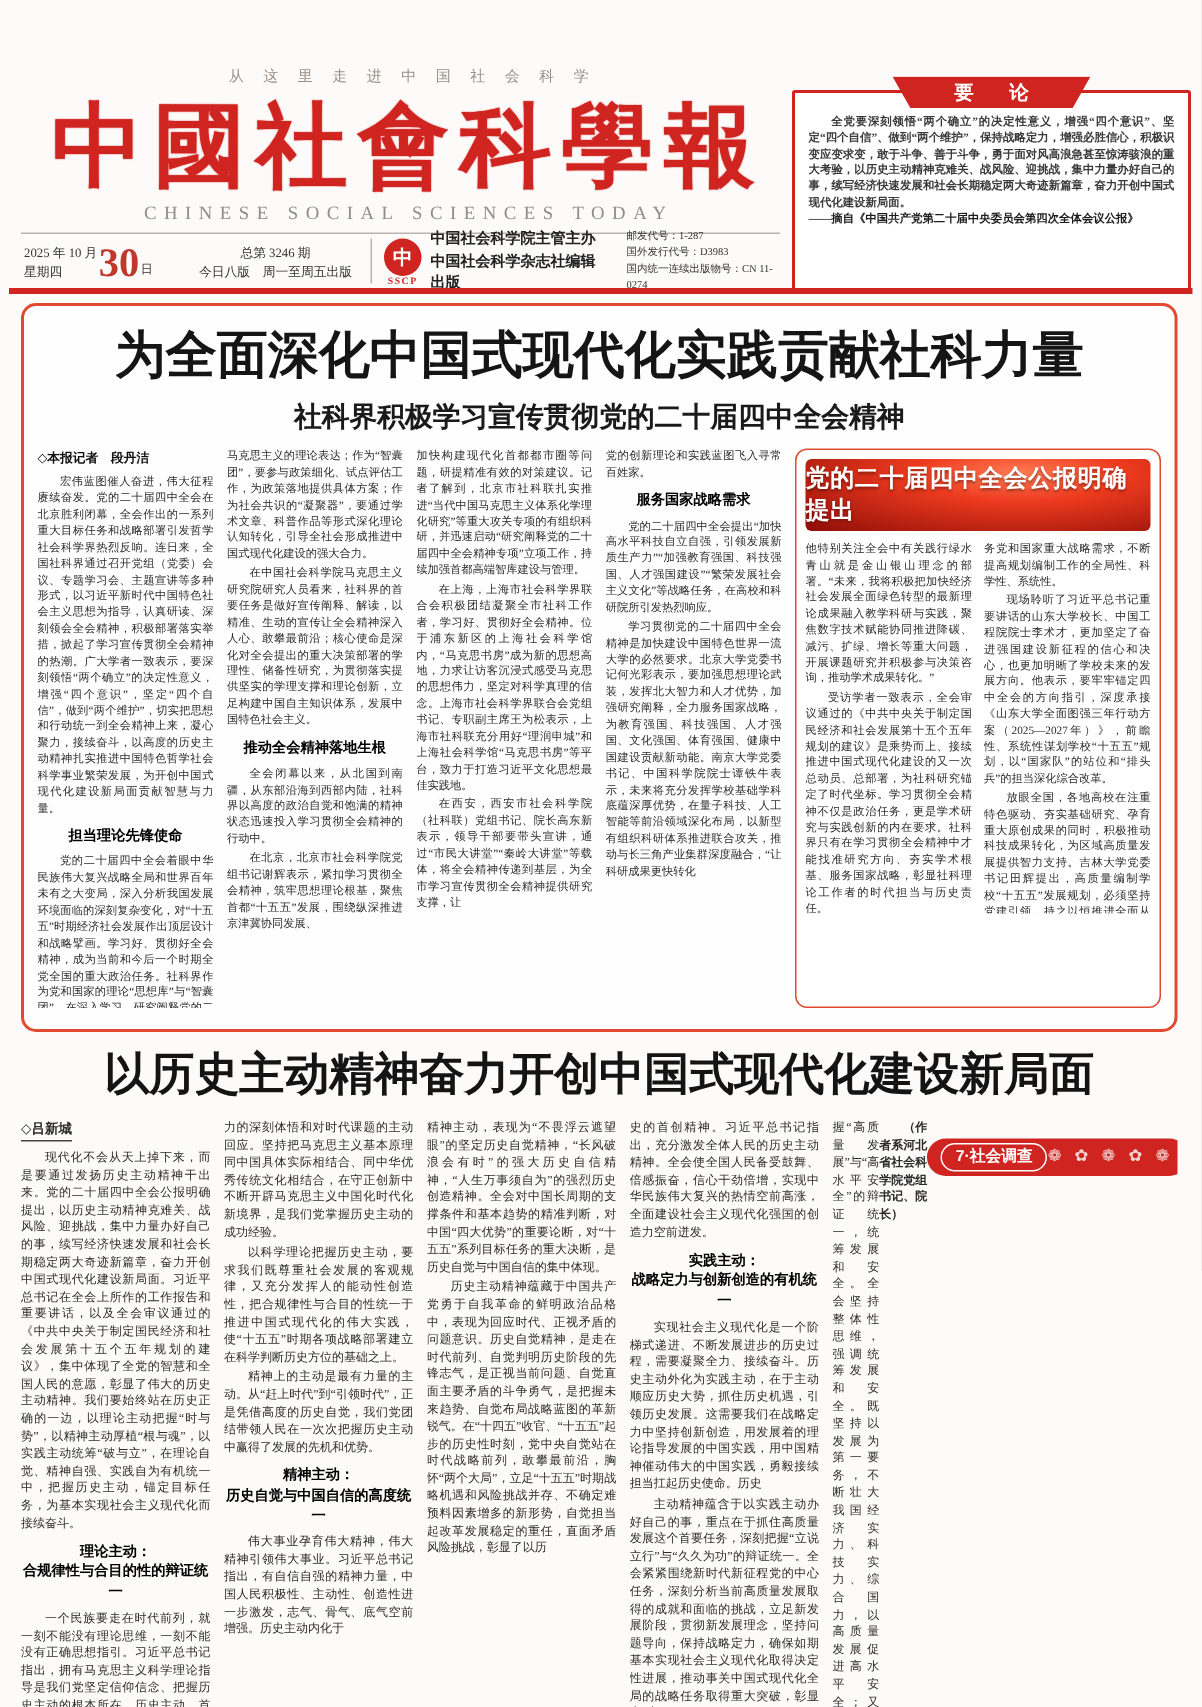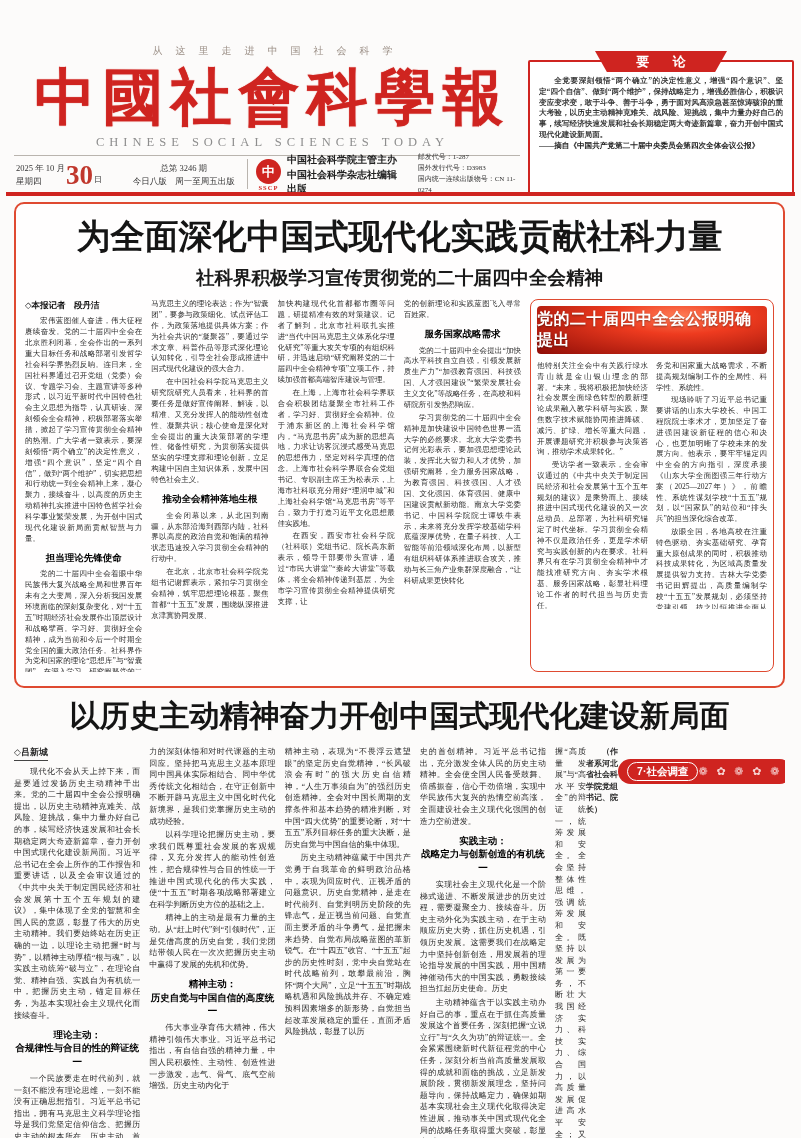--- a/index.html
+++ b/index.html
@@ -162,21 +162,21 @@
     <div class="lead-cols">
       <div class="tcol">
         <div class="byline">◇本报记者　段丹洁</div>
         <p>宏伟蓝图催人奋进，伟大征程赓续奋发。党的二十届四中全会在北京胜利闭幕，全会作出的一系列重大目标任务和战略部署引发哲学社会科学界热烈反响。连日来，全国社科界通过召开党组（党委）会议、专题学习会、主题宣讲等多种形式，以习近平新时代中国特色社会主义思想为指导，认真研读、深刻领会全会精神，积极部署落实举措，掀起了学习宣传贯彻全会精神的热潮。广大学者一致表示，要深刻领悟“两个确立”的决定性意义，增强“四个意识”，坚定“四个自信”，做到“两个维护”，切实把思想和行动统一到全会精神上来，凝心聚力，接续奋斗，以高度的历史主动精神扎实推进中国特色哲学社会科学事业繁荣发展，为开创中国式现代化建设新局面贡献智慧与力量。</p>
         <div class="col-h">担当理论先锋使命</div>
         <p>党的二十届四中全会着眼中华民族伟大复兴战略全局和世界百年未有之大变局，深入分析我国发展环境面临的深刻复杂变化，对“十五五”时期经济社会发展作出顶层设计和战略擘画。学习好、贯彻好全会精神，成为当前和今后一个时期全党全国的重大政治任务。社科界作为党和国家的理论“思想库”与“智囊团”，在深入学习、研究阐释党的二十届四中全会精神中肩负着光荣而艰巨的使命。</p>
 
       </div>
       <div class="tcol">
         <p style="text-indent:0">马克思主义的理论表达；作为“智囊团”，要参与政策细化、试点评估工作，为政策落地提供具体方案；作为社会共识的“凝聚器”，要通过学术文章、科普作品等形式深化理论认知转化，引导全社会形成推进中国式现代化建设的强大合力。</p>
-        <p>在中国社会科学院马克思主义研究院研究人员看来，社科界的首要任务是做好宣传阐释、解读，以精准、又充分发挥人的能动性创造性、凝聚共识；核心使命是深化对全会提出的重大决策部署的学理性、储备性研究，为贯彻落实提供坚实的学理支撑和理论创新，立足构建中国自主知识体系，发展中国特色社会主义。</p>
+        <p>在中国社会科学院马克思主义研究院研究人员看来，社科界的首要任务是做好宣传阐释、解读，以精准、生动的宣传让全会精神深入人心、敢攀最前沿；核心使命是深化对全会提出的重大决策部署的学理性、储备性研究，为贯彻落实提供坚实的学理支撑和理论创新，立足构建中国自主知识体系，发展中国特色社会主义。</p>
         <div class="col-h">推动全会精神落地生根</div>
         <p>全会闭幕以来，从北国到南疆，从东部沿海到西部内陆，社科界以高度的政治自觉和饱满的精神状态迅速投入学习贯彻全会精神的行动中。</p>
         <p>在北京，北京市社会科学院党组书记谢辉表示，紧扣学习贯彻全会精神，筑牢思想理论根基，聚焦首都“十五五”发展，围绕纵深推进京津冀协同发展、</p>
       </div>
       <div class="tcol">
         <p style="text-indent:0">加快构建现代化首都都市圈等问题，研提精准有效的对策建议。记者了解到，北京市社科联扎实推进“当代中国马克思主义体系化学理化研究”等重大攻关专项的有组织科研，并迅速启动“研究阐释党的二十届四中全会精神专项”立项工作，持续加强首都高端智库建设与管理。</p>
         <p>在上海，上海市社会科学界联合会积极团结凝聚全市社科工作者，学习好、贯彻好全会精神。位于浦东新区的上海社会科学馆内，“马克思书房”成为新的思想高地，力求让访客沉浸式感受马克思的思想伟力，坚定对科学真理的信念。上海市社会科学界联合会党组书记、专职副主席王为松表示，上海市社科联充分用好“理润申城”和上海社会科学馆“马克思书房”等平台，致力于打造习近平文化思想最佳实践地。</p>
         <p>在西安，西安市社会科学院（社科联）党组书记、院长高东新表示，领导干部要带头宣讲，通过“市民大讲堂”“秦岭大讲堂”等载体，将全会精神传递到基层，为全市学习宣传贯彻全会精神提供研究支撑，让</p>
       </div>
       <div class="tcol">

